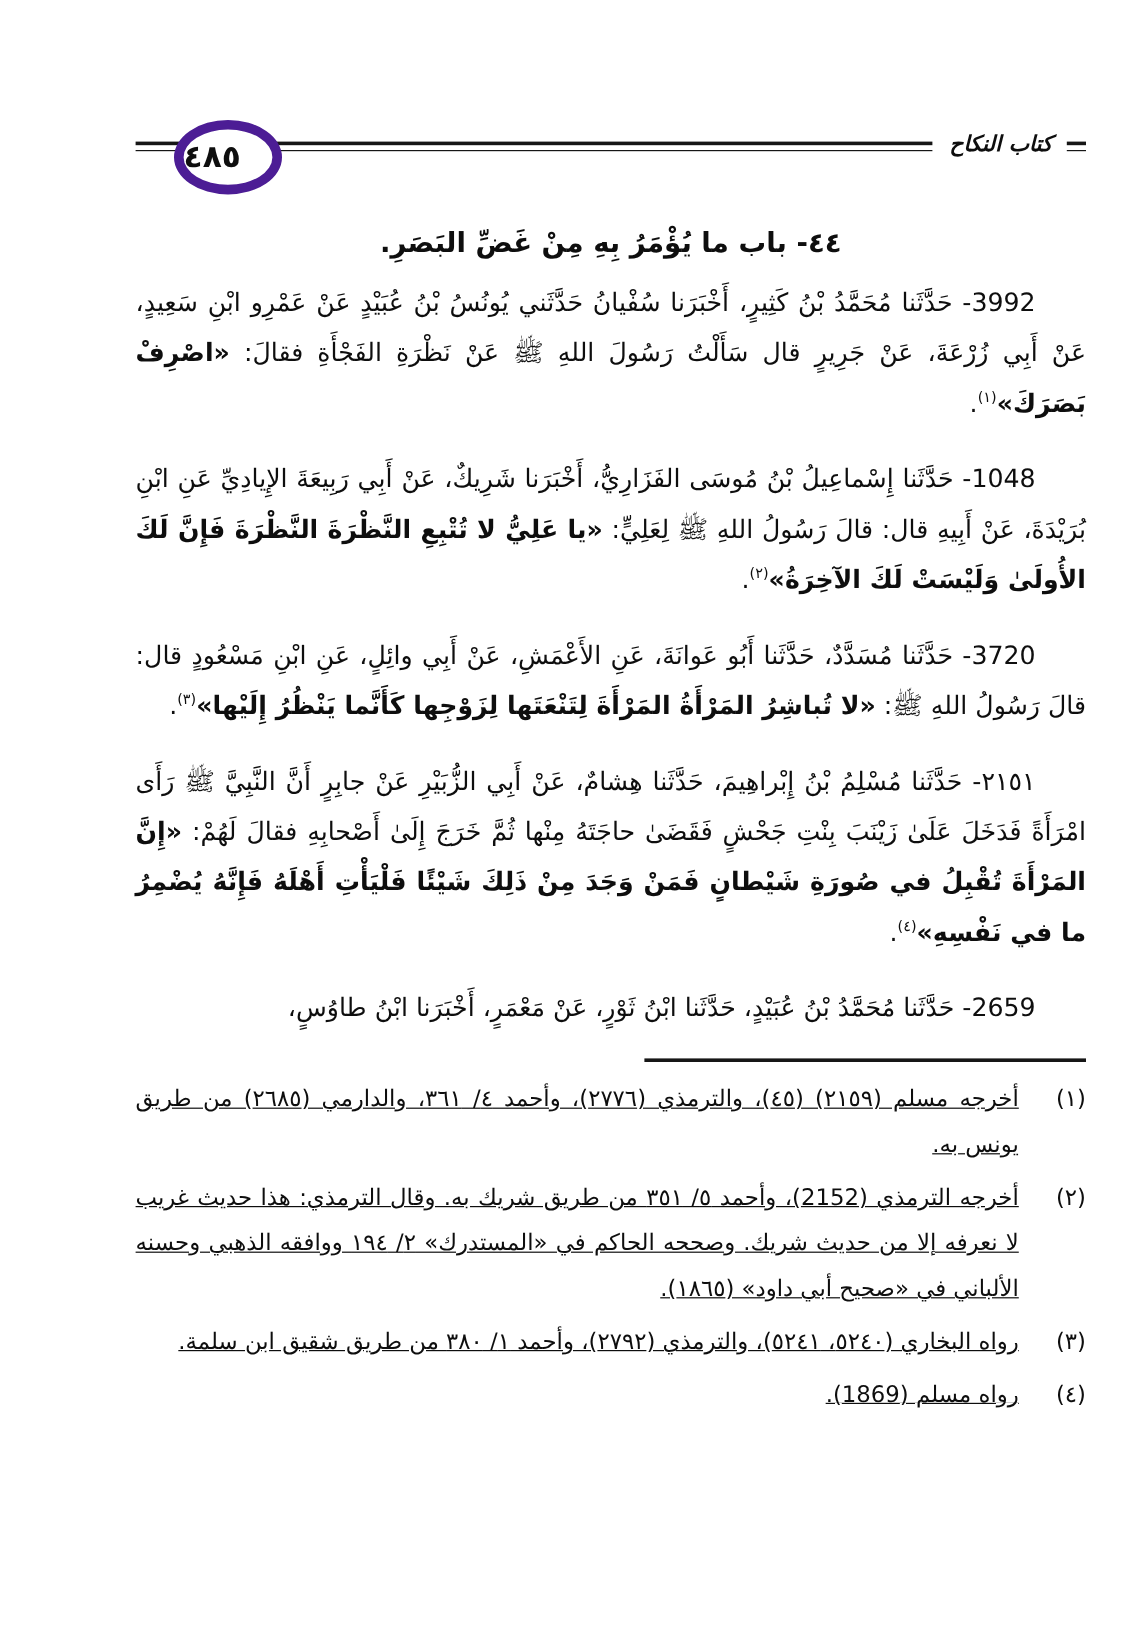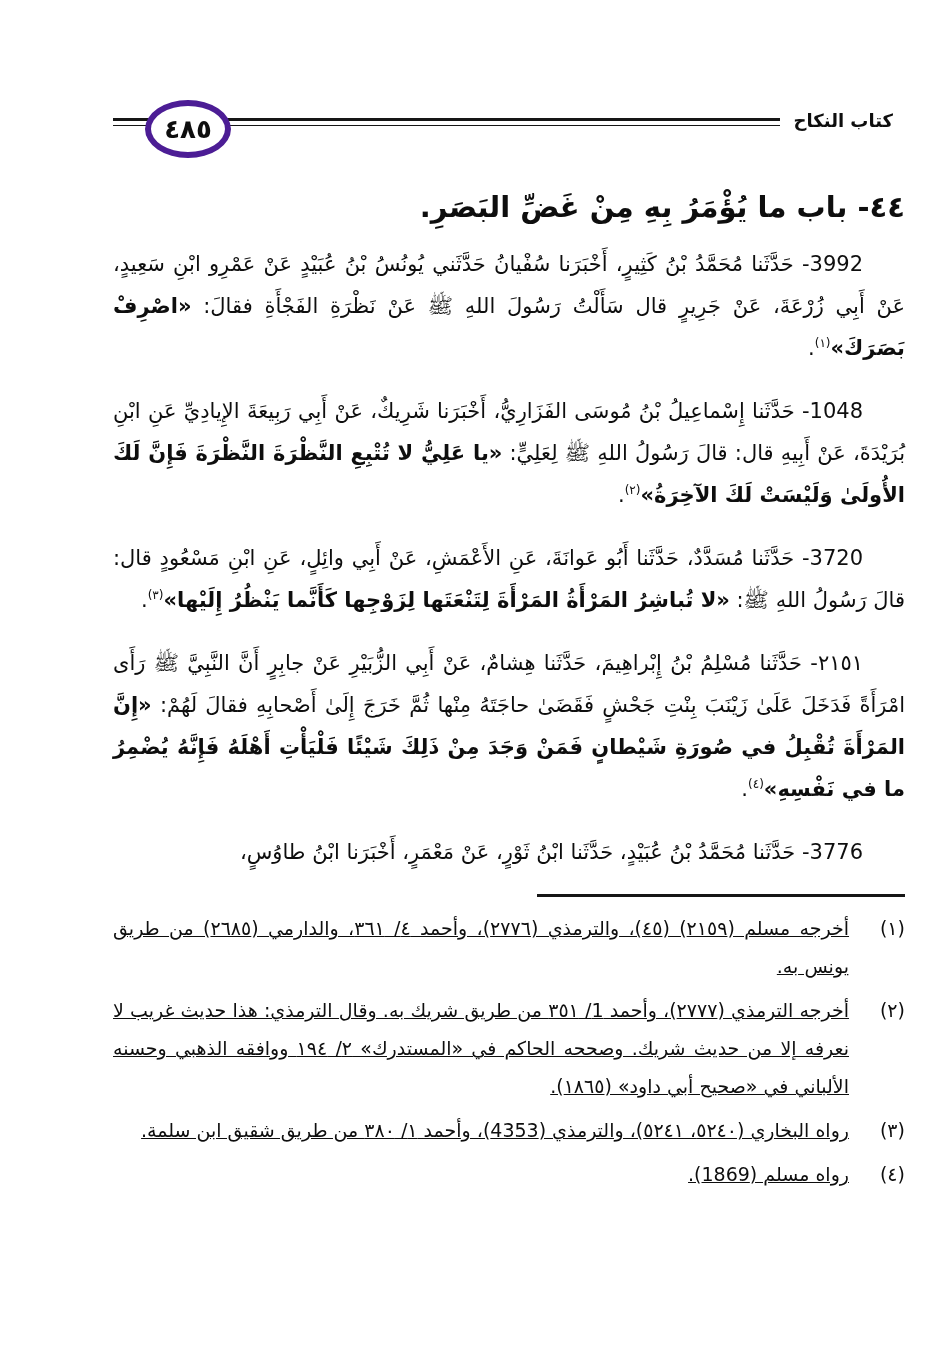--- a/index.html
+++ b/index.html
@@ -28,41 +28,42 @@
     left: 0; right: 0; top: 18px;
     height: 4px;
     border-top: 3.5px solid #161616;
     border-bottom: 1.5px solid #161616;
   }
   .page-num-oval {
     position: absolute;
     left: 32px; top: 0;
     width: 74px; height: 46px;
     background: #fff;
-    border: 6px solid #4c1d95;
+    border: 8px solid #4c1d95;
     border-radius: 50%;
-    display: flex; align-items: center; justify-content: center;
+    display: flex; align-items: center; justify-content: flex-end;
     font-size: 26px; font-weight: bold;
     z-index: 2;
   }
   .section-title {
     position: absolute;
-    right: 0; top: 6px;
+    right: 16px; top: 6px;
     background: #fff;
     padding: 0 12px 0 14px;
     font-size: 18px; font-weight: bold;
     line-height: 30px;
     z-index: 2;
+    font-style: italic;
   }
 
   
   .chapter-title {
     margin-top: 42px;
-    text-align: right;
-    font-size: 29px;
+    text-align: center;
+    font-size: 23px;
     font-weight: bold;
   }
   .hadith {
     margin-top: 12px;
     font-size: 21px;
     line-height: 42px;
     text-align: justify;
     text-indent: 42px;
   }
   .hadith .bold { font-weight: bold; }
@@ -102,36 +103,36 @@
       </div>
       <div class="section-title">كتاب النكاح</div>
     </header>
 
     <h1 class="chapter-title">٤٤- باب ما يُؤْمَرُ بِهِ مِنْ غَضِّ البَصَرِ.</h1>
 
     <p class="hadith"><span>3992- حَدَّثَنا مُحَمَّدُ بْنُ كَثِيرٍ، أَخْبَرَنا سُفْيانُ حَدَّثَني يُونُسُ بْنُ عُبَيْدٍ عَنْ عَمْرِو ابْنِ سَعِيدٍ، عَنْ أَبِي زُرْعَةَ، عَنْ جَرِيرٍ قال سَأَلْتُ رَسُولَ اللهِ ﷺ عَنْ نَظْرَةِ الفَجْأَةِ فقالَ: </span><span class="bold">«اصْرِفْ بَصَرَكَ»</span><span class="fn-ref">(١)</span><span>.</span></p>
     <p class="hadith"><span>1048- حَدَّثَنا إِسْماعِيلُ بْنُ مُوسَى الفَزَارِيُّ، أَخْبَرَنا شَرِيكٌ، عَنْ أَبِي رَبِيعَةَ الإِيادِيِّ عَنِ ابْنِ بُرَيْدَةَ، عَنْ أَبِيهِ قال: قالَ رَسُولُ اللهِ ﷺ لِعَلِيٍّ: </span><span class="bold">«يا عَلِيُّ لا تُتْبِعِ النَّظْرَةَ النَّظْرَةَ فَإِنَّ لَكَ الأُولَىٰ وَلَيْسَتْ لَكَ الآخِرَةُ»</span><span class="fn-ref">(٢)</span><span>.</span></p>
     <p class="hadith"><span>3720- حَدَّثَنا مُسَدَّدٌ، حَدَّثَنا أَبُو عَوانَةَ، عَنِ الأَعْمَشِ، عَنْ أَبِي وائِلٍ، عَنِ ابْنِ مَسْعُودٍ قال: قالَ رَسُولُ اللهِ ﷺ: </span><span class="bold">«لا تُباشِرُ المَرْأَةُ المَرْأَةَ لِتَنْعَتَها لِزَوْجِها كَأَنَّما يَنْظُرُ إِلَيْها»</span><span class="fn-ref">(٣)</span><span>.</span></p>
     <p class="hadith"><span>٢١٥١- حَدَّثَنا مُسْلِمُ بْنُ إِبْراهِيمَ، حَدَّثَنا هِشامٌ، عَنْ أَبِي الزُّبَيْرِ عَنْ جابِرٍ أَنَّ النَّبِيَّ ﷺ رَأَى امْرَأَةً فَدَخَلَ عَلَىٰ زَيْنَبَ بِنْتِ جَحْشٍ فَقَضَىٰ حاجَتَهُ مِنْها ثُمَّ خَرَجَ إِلَىٰ أَصْحابِهِ فقالَ لَهُمْ: </span><span class="bold">«إِنَّ المَرْأَةَ تُقْبِلُ في صُورَةِ شَيْطانٍ فَمَنْ وَجَدَ مِنْ ذَلِكَ شَيْئًا فَلْيَأْتِ أَهْلَهُ فَإِنَّهُ يُضْمِرُ ما في نَفْسِهِ»</span><span class="fn-ref">(٤)</span><span>.</span></p>
-    <p class="hadith"><span>3776- حَدَّثَنا مُحَمَّدُ بْنُ عُبَيْدٍ، حَدَّثَنا ابْنُ ثَوْرٍ، عَنْ مَعْمَرٍ، أَخْبَرَنا ابْنُ طاوُسٍ،</span></p>
+    <p class="hadith"><span>2659- حَدَّثَنا مُحَمَّدُ بْنُ عُبَيْدٍ، حَدَّثَنا ابْنُ ثَوْرٍ، عَنْ مَعْمَرٍ، أَخْبَرَنا ابْنُ طاوُسٍ،</span></p>
 
     <div class="fn-divider"></div>
 
     <div class="footnotes">
       <div class="footnote">
         <span class="fn-num">(١)</span>
         <span class="fn-text">أخرجه مسلم (٢١٥٩) (٤٥)، والترمذي (٢٧٧٦)، وأحمد ٤/ ٣٦١، والدارمي (٢٦٨٥) من طريق يونس به.</span>
       </div>
       <div class="footnote">
         <span class="fn-num">(٢)</span>
-        <span class="fn-text">أخرجه الترمذي (٢٧٧٧)، وأحمد 1/ ٣٥١ من طريق شريك به. وقال الترمذي: هذا حديث غريب لا نعرفه إلا من حديث شريك. وصححه الحاكم في «المستدرك» ٢/ ١٩٤ ووافقه الذهبي وحسنه الألباني في «صحيح أبي داود» (١٨٦٥).</span>
+        <span class="fn-text">أخرجه الترمذي (2152)، وأحمد ٥/ ٣٥١ من طريق شريك به. وقال الترمذي: هذا حديث غريب لا نعرفه إلا من حديث شريك. وصححه الحاكم في «المستدرك» ٢/ ١٩٤ ووافقه الذهبي وحسنه الألباني في «صحيح أبي داود» (١٨٦٥).</span>
       </div>
       <div class="footnote">
         <span class="fn-num">(٣)</span>
-        <span class="fn-text">رواه البخاري (٥٢٤٠، ٥٢٤١)، والترمذي (4353)، وأحمد ١/ ٣٨٠ من طريق شقيق ابن سلمة.</span>
+        <span class="fn-text">رواه البخاري (٥٢٤٠، ٥٢٤١)، والترمذي (٢٧٩٢)، وأحمد ١/ ٣٨٠ من طريق شقيق ابن سلمة.</span>
       </div>
       <div class="footnote">
         <span class="fn-num">(٤)</span>
         <span class="fn-text">رواه مسلم (1869).</span>
       </div>
     </div>
 
   </div>
 </div>
 

